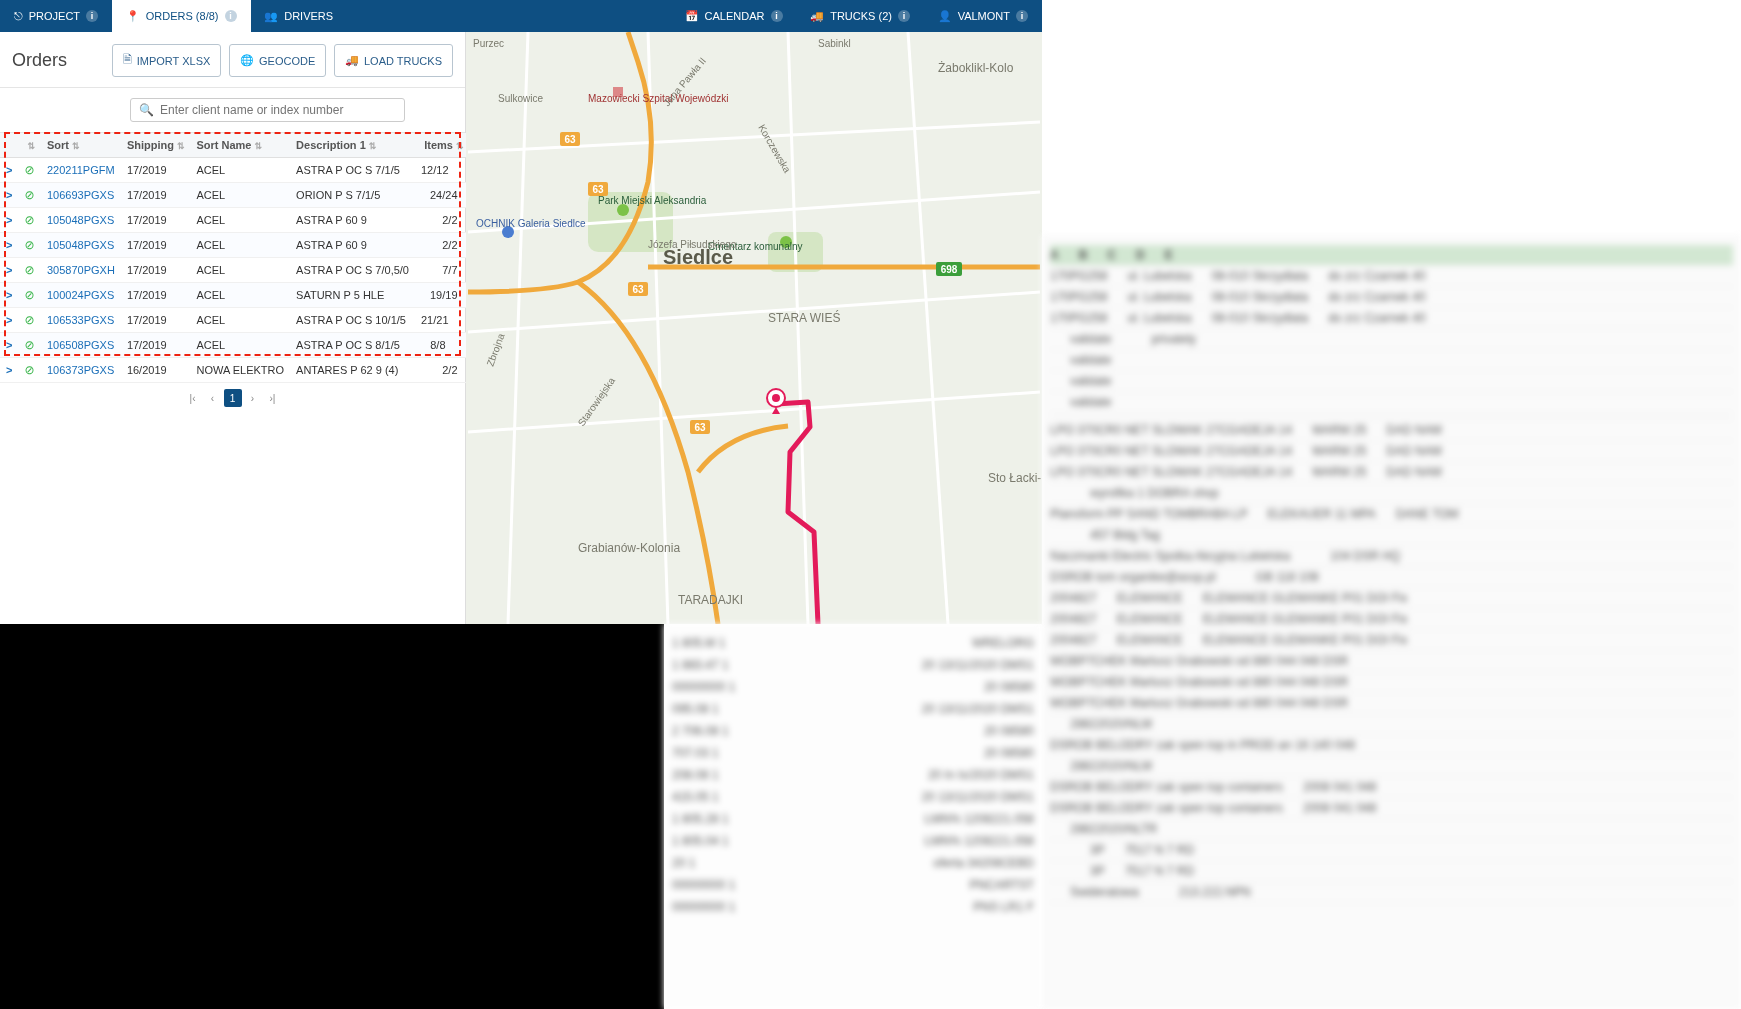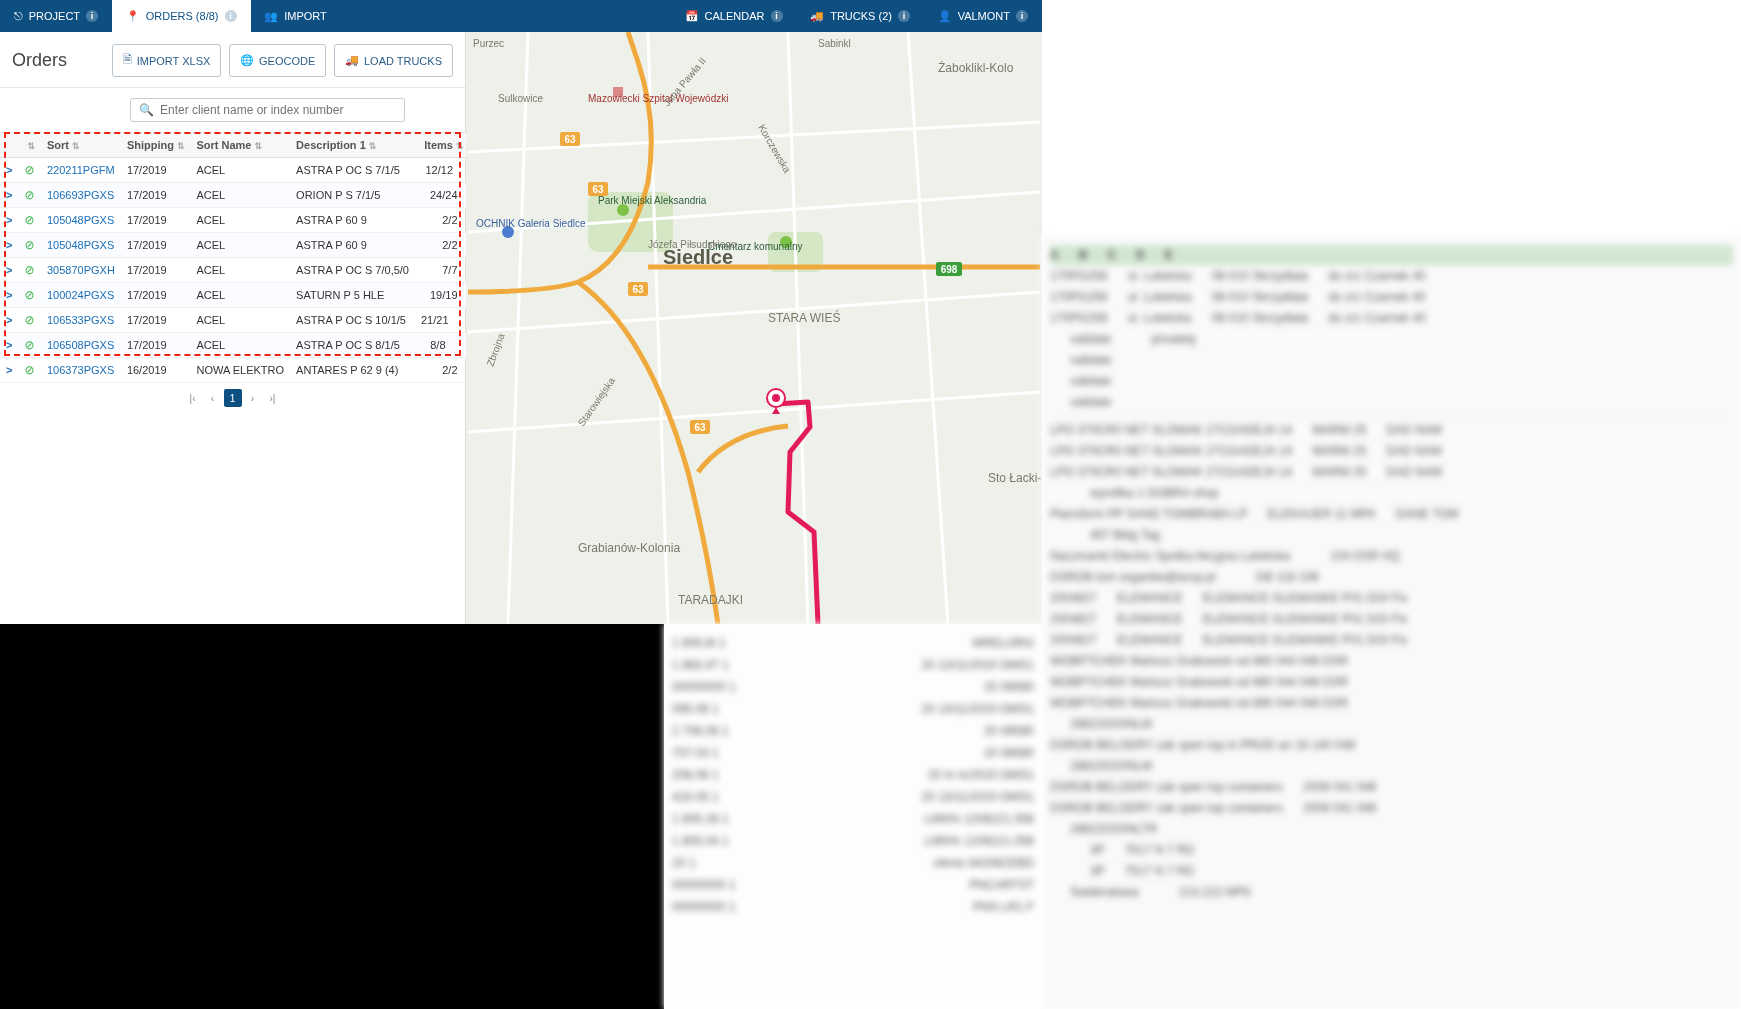--- a/index.html
+++ b/index.html
@@ -71,21 +71,21 @@
       <span>PROJECT</span>
       <span class="info-icon">i</span>
     </div>
     <div class="nav-item active">
       <span>📍</span>
       <span>ORDERS (8/8)</span>
       <span class="info-icon">i</span>
     </div>
     <div class="nav-item">
       <span>👥</span>
-      <span>IMPORT</span>
+      <span>DRIVERS</span>
     </div>
     <div class="spacer"></div>
     <div class="nav-item">
       <span>📅</span>
       <span>CALENDAR</span>
       <span class="info-icon">i</span>
     </div>
     <div class="nav-item">
       <span>🚚</span>
       <span>TRUCKS (2)</span>
@@ -140,21 +140,21 @@
             </tr>
           </thead>
           <tbody id="orders-body">
               <tr>
                 <td><span class="expand-icon">&gt;</span></td>
                 <td><span class="status-ok">⊘</span></td>
                 <td><span class="idx-link">220211PGFM</span></td>
                 <td>17/2019</td>
                 <td>ACEL</td>
                 <td>ASTRA P OC S 7/1/5</td>
-                <td style="text-align:center;padding-right:12px">12/12</td>
+                <td style="text-align:left;padding-right:12px">12/12</td>
               </tr>
               <tr>
                 <td><span class="expand-icon">&gt;</span></td>
                 <td><span class="status-ok">⊘</span></td>
                 <td><span class="idx-link">106693PGXS</span></td>
                 <td>17/2019</td>
                 <td>ACEL</td>
                 <td>ORION P S 7/1/5</td>
                 <td style="text-align:right;padding-right:12px">24/24</td>
               </tr>

